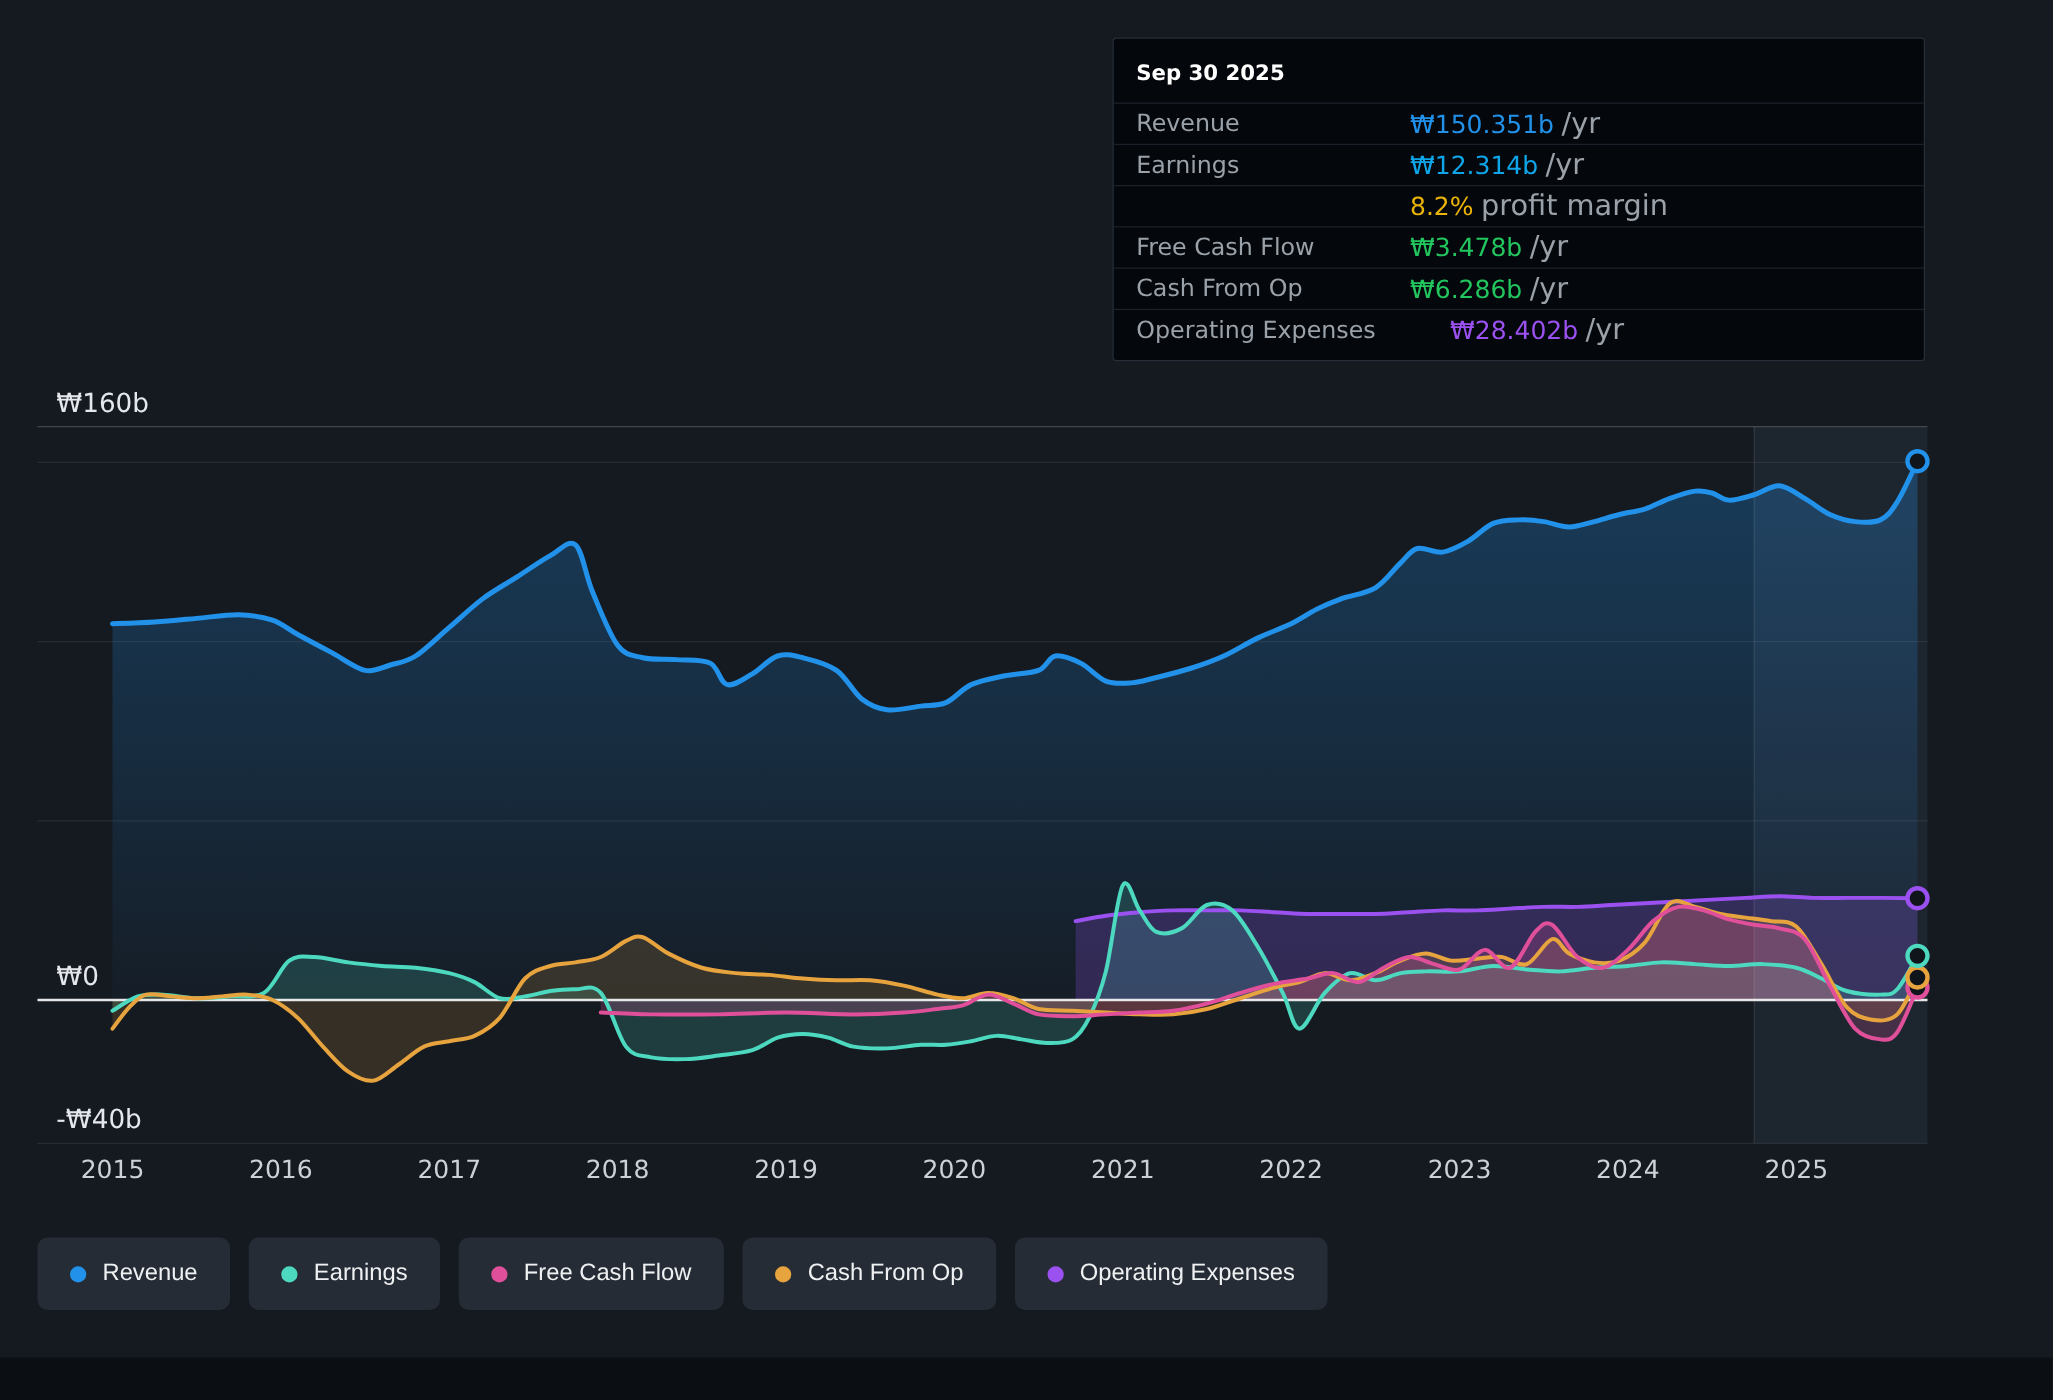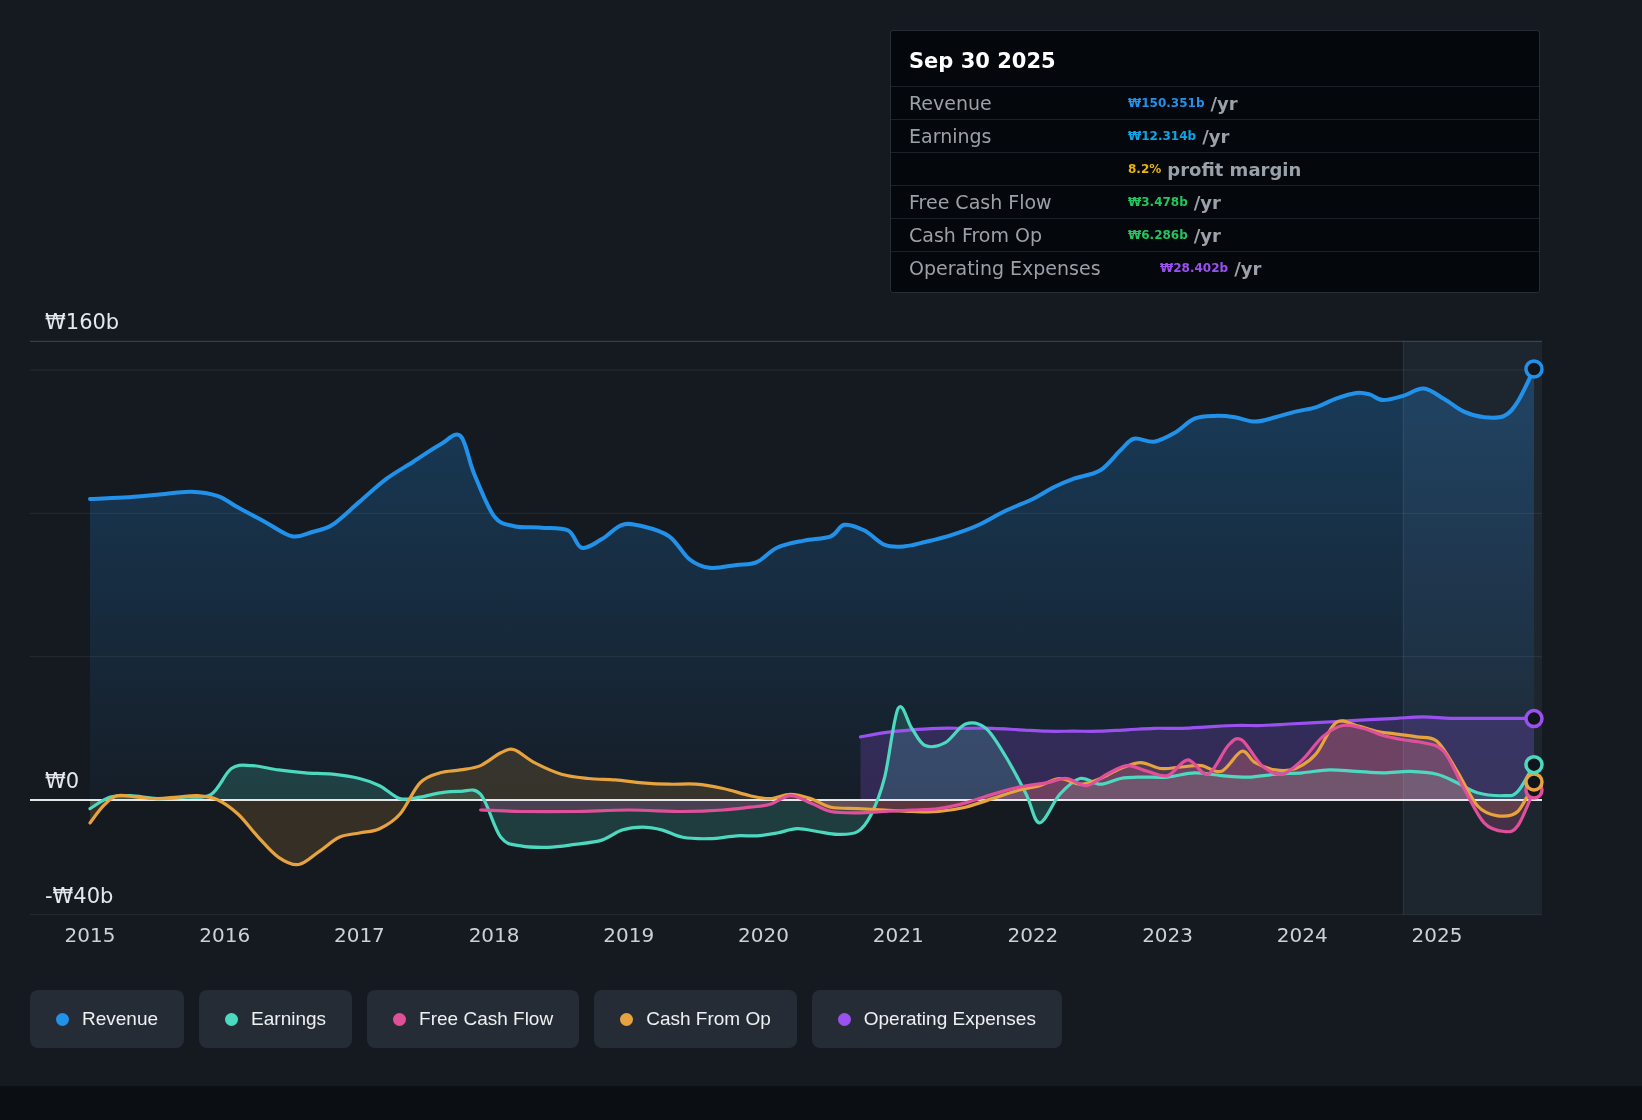--- a/index.html
+++ b/index.html
@@ -11,25 +11,25 @@
   }
   #chart-svg { position:absolute; left:0; top:0; }
   svg text { font-family:"DejaVu Sans","Liberation Sans",sans-serif; }
 
   
   .tooltip {
     position:absolute; left:890px; top:30px; width:650px;
     background:#04070b; border:1px solid #262d36; border-radius:3px;
     padding:6px 0 8px; z-index:5;
   }
-  .tooltip-title { font-size:21px; font-weight:700; color:#ffffff; padding:12px 18px 13px; }
+  .tooltip-title { font-size:17px; font-weight:700; color:#ffffff; padding:12px 18px 13px; }
   .trow { display:flex; align-items:center; height:33px; padding:0 18px; border-top:1px solid #1b212a; }
   .tlabel { width:219px; flex:none; font-size:19px; color:#9aa1a9; }
-  .tvalue { font-size:12px; font-weight:700; white-space:pre; }
-  .tsuffix { font-size:18px; color:#9aa1a9; font-weight:700; margin-left:6px; white-space:pre; }
+  .tvalue { font-size:20px; font-weight:400; white-space:pre; }
+  .tsuffix { font-size:23px; color:#9aa1a9; font-weight:400; margin-left:6px; white-space:pre; }
 
   
   .legend { position:absolute; left:30px; top:990px; display:flex; gap:15px; z-index:4; }
   .pill {
     display:flex; align-items:center; gap:13px;
     background:#262c35; border:none; border-radius:8px;
     padding:0 26px; height:58px; cursor:pointer;
   }
   .dot { width:13px; height:13px; border-radius:50%; flex:none; }
   .pill-label { font-size:19px; color:#eef0f2; }

